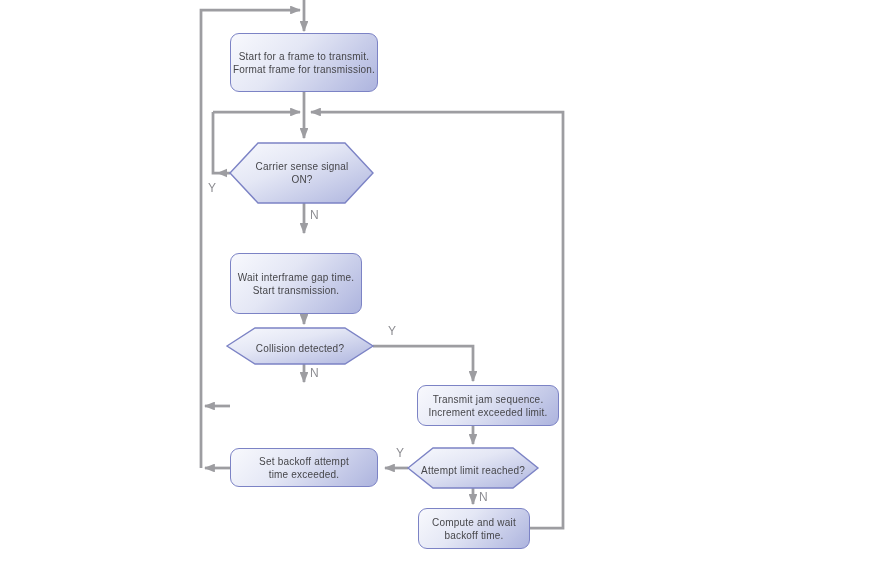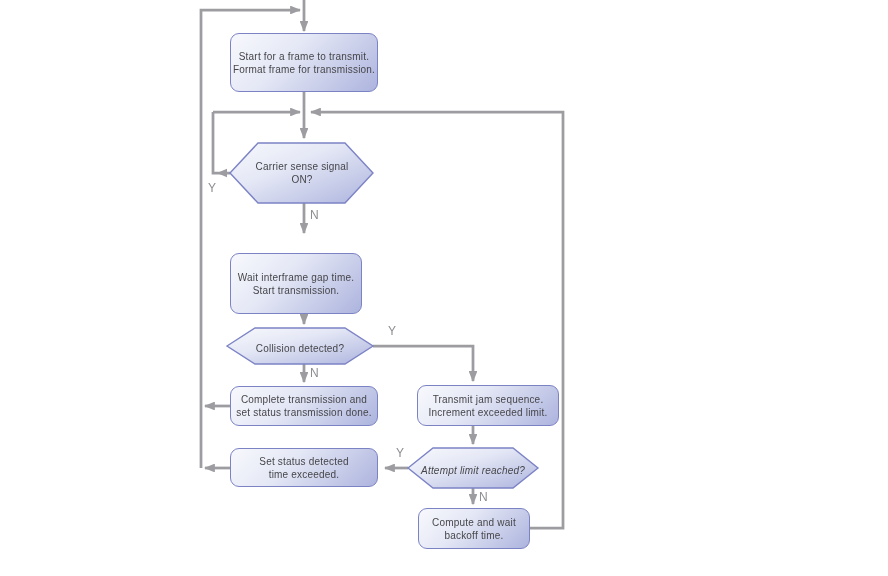--- a/index.html
+++ b/index.html
@@ -71,50 +71,46 @@
   <div class="node" style="left:230px;top:33px;width:148px;height:59px;">
     <span class="node-line">Start for a frame to transmit.</span>
     <span class="node-line">Format frame for transmission.</span>
   </div>
 
   <div class="node" style="left:230px;top:217px;width:132px;height:61px;margin-top:36px;">
     <span class="node-line">Wait interframe gap time.</span>
     <span class="node-line">Start transmission.</span>
   </div>
 
-  <div class="node" style="left:230px;top:386px;width:148px;height:40px;">
-    <span class="node-line">Complete transmission and</span>
-    <span class="node-line">set status transmission done.</span>
-  </div>
 
   <div class="node" style="left:417px;top:385px;width:142px;height:41px;">
     <span class="node-line">Transmit jam sequence.</span>
     <span class="node-line">Increment exceeded limit.</span>
   </div>
 
   <div class="node" style="left:230px;top:448px;width:148px;height:39px;">
-    <span class="node-line">Set status detected</span>
+    <span class="node-line">Set backoff attempt</span>
     <span class="node-line">time exceeded.</span>
   </div>
 
   <div class="node" style="left:418px;top:508px;width:112px;height:41px;">
     <span class="node-line">Compute and wait</span>
     <span class="node-line">backoff time.</span>
   </div>
 
   <div class="hex-text" style="left:240px;top:143px;width:124px;height:60px;">
     <span class="node-line">Carrier sense signal</span>
     <span class="node-line">ON?</span>
   </div>
 
   <div class="hex-text" style="left:240px;top:328px;width:120px;height:40px;">
     <span class="node-line">Collision detected?</span>
   </div>
 
-  <div class="hex-text" style="left:420px;top:448px;width:106px;height:44px;font-style:italic;">
+  <div class="hex-text" style="left:420px;top:448px;width:106px;height:44px;">
     <span class="node-line">Attempt limit reached?</span>
   </div>
 
   <div class="branch-label" style="left:208px;top:182px;">Y</div>
   <div class="branch-label" style="left:310px;top:209px;">N</div>
   <div class="branch-label" style="left:388px;top:325px;">Y</div>
   <div class="branch-label" style="left:310px;top:367px;">N</div>
   <div class="branch-label" style="left:396px;top:447px;">Y</div>
   <div class="branch-label" style="left:479px;top:491px;">N</div>
 

